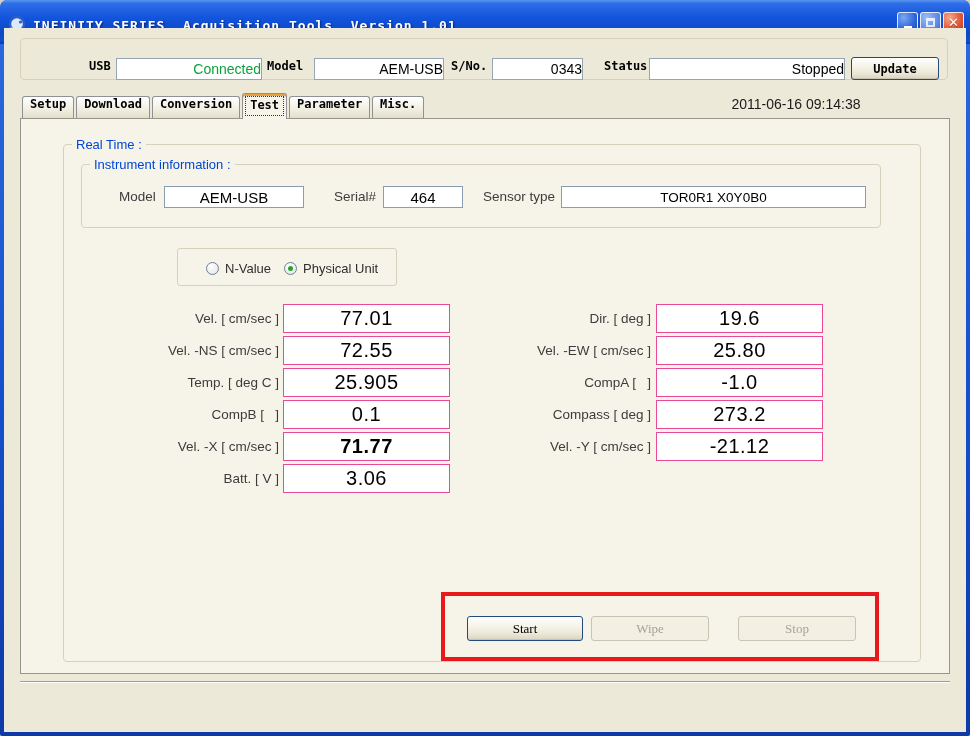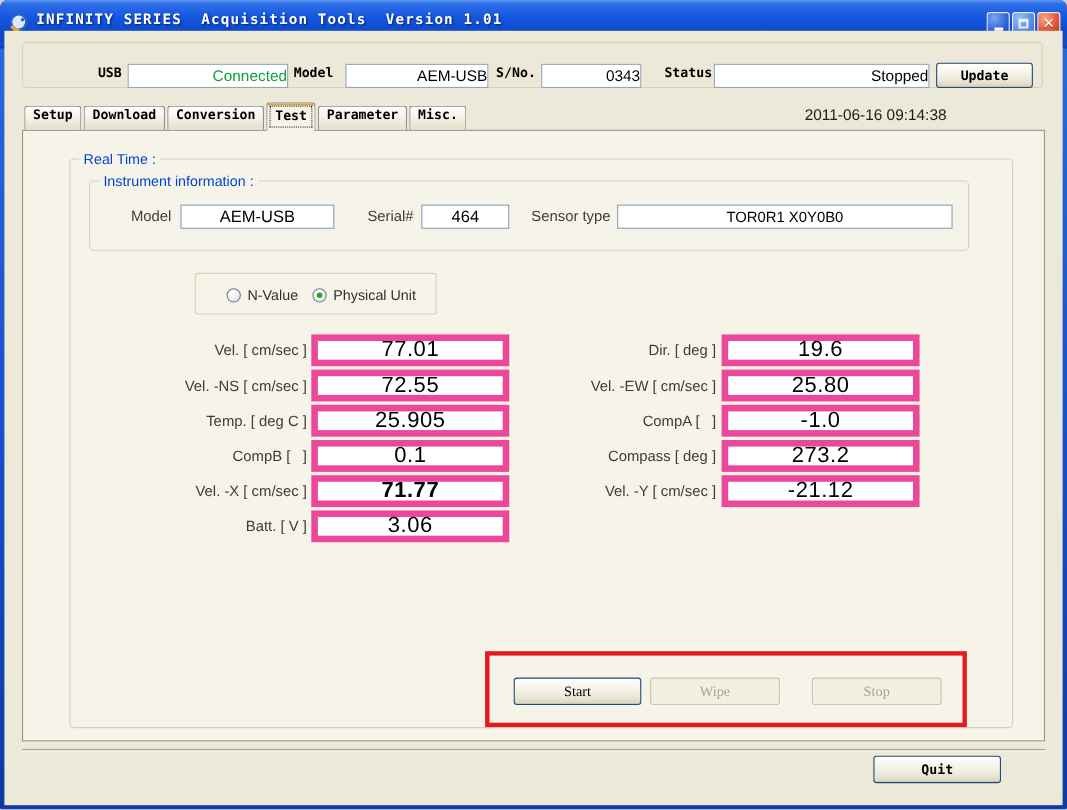--- a/index.html
+++ b/index.html
@@ -5,21 +5,21 @@
   * { margin:0; padding:0; box-sizing:border-box; }
   body { background:#d4d0c8; font-family:"Liberation Sans",sans-serif; }
 
   .window { position:relative; width:970px; height:736px; overflow:hidden;
     background:linear-gradient(180deg,#2c6be0 0%,#1450cc 55%,#0d3aa6 100%);
     border-radius:7px 7px 2px 2px; }
 
   
   .titlebar { position:absolute; left:0; top:0; width:100%; height:44px;
     background:linear-gradient(180deg,#5a96f0 0%,#2e6ee8 8%,#1254dc 40%,#0d47c4 78%,#0f4ecd 92%,#0a3eb0 100%);
-    border-radius:7px 7px 0 0; display:flex; align-items:flex-start; padding:11px 6px; }
+    border-radius:7px 7px 0 0; display:flex; align-items:flex-end; padding:11px 6px; }
   .app-icon { width:18px; height:18px; margin-left:2px; flex:0 0 auto; }
   .title { color:#fff; font:bold 13px "DejaVu Sans Mono",monospace; letter-spacing:1px;
     text-shadow:1px 1px 2px rgba(5,30,110,.9); margin-left:7px; white-space:pre; }
   .win-controls { margin-left:auto; display:flex; gap:2px; }
   .winbtn { width:21px; height:21px; border-radius:3px; border:1px solid rgba(255,255,255,.85);
     display:flex; align-items:center; justify-content:center; cursor:default; }
   .winbtn.minb,.winbtn.maxb { background:radial-gradient(circle at 30% 25%,#7aa7f5,#2d63d8 60%,#1b4ab8); }
   .winbtn.maxb { background:radial-gradient(circle at 30% 25%,#9cbdf7,#5d8ae4 60%,#3f6bc8); }
   .glyph-min { width:8px; height:3px; background:#fff; margin-top:10px; box-shadow:0 1px 1px rgba(0,0,60,.4); }
   .glyph-max { width:9px; height:9px; border:2px solid rgba(255,255,255,.8); border-top-width:3px; }
@@ -72,21 +72,21 @@
 
   .radio-row { position:absolute; top:12px; display:flex; align-items:center; }
   .radio { width:13px; height:13px; border-radius:50%; border:1px solid #6f8094;
     background:radial-gradient(circle at 35% 30%,#ffffff,#e3e3e3); position:relative; flex:0 0 auto; }
   .radio.checked::after { content:""; position:absolute; left:3px; top:3px; width:5px; height:5px;
     border-radius:50%; background:#26a426; }
   .radio-label { margin-left:6px; font-size:13px; color:#2e2e2e; white-space:pre; }
 
   .fl { position:absolute; height:29px; line-height:29px; text-align:right;
     font-size:13.5px; color:#3c3c3c; white-space:pre; }
-  .fv { position:absolute; width:180px; height:29px; background:#fff; border:6px solid #ec4899;
+  .fv { position:absolute; width:167px; height:29px; background:#fff; border:1px solid #ec4899;
     display:flex; align-items:center; justify-content:center;
     font-size:20px; color:#000; letter-spacing:.5px; }
 
   .annotation-rect { position:absolute; left:420px; top:473px; width:438px; height:69px;
     border:4px solid #e8191c; pointer-events:none; z-index:8; }
 
   .divider { position:absolute; left:16px; top:653px; width:930px; height:0;
     border-top:1px solid #a09d8e; box-shadow:0 1px 0 #ffffff; }
 </style>
 </head>
@@ -206,15 +206,14 @@
 
       <div class="btn3d gothic" style="left:446px; top:497px; width:116px; height:25px;">Start</div>
       <div class="btn3d gothic disabled" style="left:570px; top:497px; width:118px; height:25px;">Wipe</div>
       <div class="btn3d gothic disabled" style="left:717px; top:497px; width:118px; height:25px;">Stop</div>
 
       <div class="annotation-rect"></div>
     </div>
 
     <div class="divider"></div>
 
-    <div class="btn3d mono" style="left:790px; top:659px; width:116px; height:25px;">Quit</div>
   </div>
 </div>
 
 </body></html>

